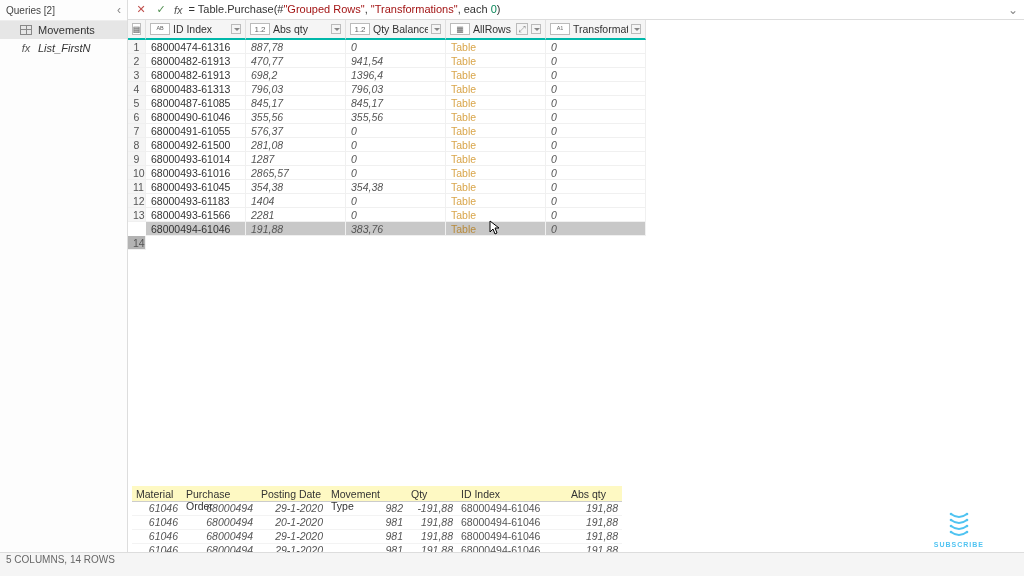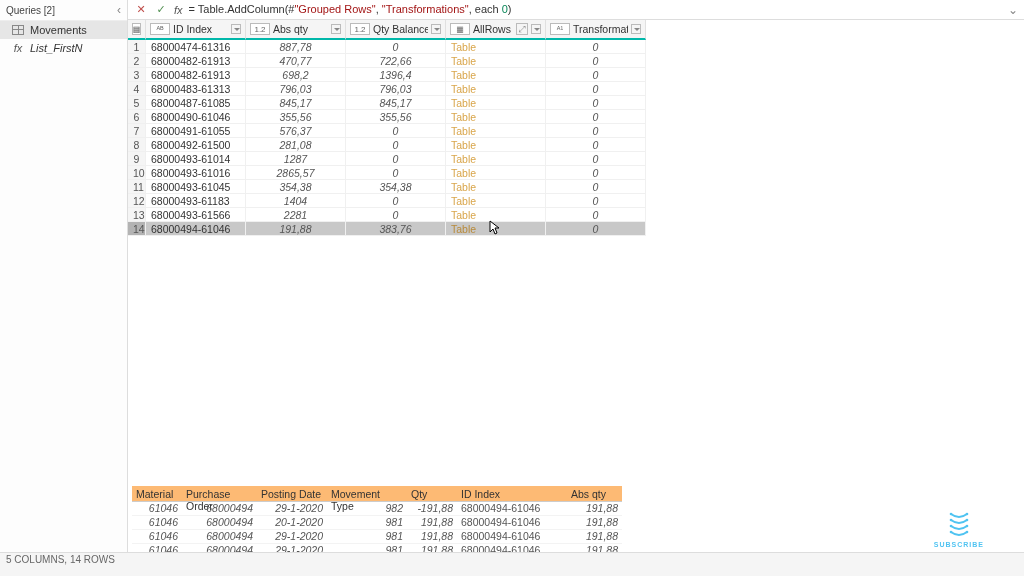--- a/index.html
+++ b/index.html
@@ -3,21 +3,21 @@
 <meta charset="utf-8">
 <style>
   * { box-sizing: border-box; margin: 0; padding: 0; font-family: "Segoe UI", Arial, sans-serif; }
   body { background: #fff; font-size: 11px; color: #333; width: 1024px; height: 576px; overflow: hidden; position: relative; }
   
   .app { display: flex; height: 100%; }
   
   .sidebar { width: 128px; border-right: 1px solid #ddd; background: #fdfdfd; display: flex; flex-direction: column; }
   .sidebar-header { display: flex; justify-content: space-between; align-items: center; padding: 3px 6px; border-bottom: 1px solid #eee; font-size: 10px; color: #444; }
   .sidebar-collapse { color: #888; font-size: 12px; cursor: pointer; }
-  .query-item { display: flex; align-items: center; gap: 6px; padding: 3px 12px; font-size: 11px; cursor: pointer; }
+  .query-item { display: flex; align-items: center; gap: 6px; padding: 3px 20px; font-size: 11px; cursor: pointer; }
   .query-item.selected { background: #e6e6e6; }
   .query-icon { width: 12px; height: 12px; display: inline-flex; align-items: center; justify-content: center; font-style: italic; color: #666; }
   .table-glyph { width: 12px; height: 10px; border: 1px solid #888; position: relative; }
   .table-glyph::before { content:""; position:absolute; left:0; right:0; top:3px; border-top:1px solid #888; }
   .table-glyph::after { content:""; position:absolute; top:0; bottom:0; left:5px; border-left:1px solid #888; }
   .fx-glyph { font-style: italic; color: #555; font-size: 11px; }
   
   .main { flex: 1; display: flex; flex-direction: column; position: relative; }
   
   .formula-bar { display: flex; align-items: center; gap: 6px; padding: 2px 6px; border-bottom: 1px solid #ddd; height: 20px; }
@@ -35,26 +35,26 @@
   .hdr { background: #f5f5f5; border-bottom: 2px solid #01b8aa; border-right: 1px solid #e0e0e0; padding: 3px 4px; display: flex; align-items: center; gap: 3px; position: relative; height: 20px; }
   .hdr.rownum { justify-content: center; }
   .type-icon { width: 20px; height: 12px; border: 1px solid #bbb; font-size: 8px; display: flex; align-items: center; justify-content: center; color: #666; background: #fff; }
   .hdr-text { flex: 1; white-space: nowrap; overflow: hidden; }
   .filter-icon { width: 10px; height: 10px; border: 1px solid #bbb; position: relative; }
   .filter-icon::after { content:""; position:absolute; top:3px; left:2px; border-left:3px solid transparent; border-right:3px solid transparent; border-top:3px solid #888; }
   .expand-icon { width: 12px; height: 12px; border: 1px solid #bbb; display:flex; align-items:center; justify-content:center; font-size:9px; color:#888; }
   
   .cell { border-bottom: 1px solid #f0f0f0; border-right: 1px solid #f0f0f0; padding: 2px 5px; height: 14px; line-height: 10px; white-space: nowrap; overflow: hidden; }
   .cell.rownum { text-align: center; background: #f5f5f5; color: #555; }
-  .cell.num { text-align: center; font-style: italic; color: #555; }
+  .cell.num { text-align: left; font-style: italic; color: #555; }
   .cell.link { color: #d9a54a; }
   
   .detail-wrap { position: absolute; bottom: 18px; left: 0; right: 0; padding: 0 4px; }
   .detail-grid { display: grid; grid-template-columns: 50px 75px 70px 80px 50px 110px 55px; font-size: 10.5px; }
-  .dhdr { border-bottom: 1px solid #ccc; padding: 2px 4px; color: #333; background: #fdba74; height: 16px; }
+  .dhdr { border-bottom: 1px solid #ccc; padding: 2px 4px; color: #333; background: #fef9c3; height: 16px; }
   .dcell { border-bottom: 1px solid #f3f3f3; padding: 1px 4px; text-align: right; height: 14px; line-height: 11px; font-style: italic; color: #555; }
   .dcell.txt { text-align: left; font-style: normal; }
   
   .status-bar { position: absolute; bottom: 0; left: 0; right: 0; height: 24px; background: #f5f5f5; border-top: 1px solid #ddd; font-size: 10px; color: #666; padding: 1px 6px; display: flex; gap: 16px; }
   
   .cursor { position: absolute; left: 489px; top: 220px; width: 12px; height: 16px; pointer-events: none; z-index: 50; }
   
   .helix-logo { position: absolute; right: 40px; bottom: 28px; display: flex; flex-direction: column; align-items: center; gap: 3px; opacity: 0.9; }
   .helix { width: 26px; height: 26px; position: relative; }
   .helix svg path { stroke: #3dbdf0; stroke-width: 2; fill: none; }
@@ -80,21 +80,21 @@
       <span class="query-icon fx-glyph">fx</span>
       <span style="font-style:italic;">List_FirstN</span>
     </div>
   </div>
 
   <div class="main">
     <div class="formula-bar">
       <span class="fb-btn cancel">✕</span>
       <span class="fb-btn check">✓</span>
       <span class="fb-fx">fx</span>
-      <div class="fb-input"><span>= Table.AddColumn(#</span><span class="kw-str">"Grouped Rows"</span><span>, </span><span class="kw-str">"Transformations"</span><span>, each </span><span class="kw-num">0</span><span>)</span></div>
+      <div class="fb-input"><span>= Table.Purchase(#</span><span class="kw-str">"Grouped Rows"</span><span>, </span><span class="kw-str">"Transformations"</span><span>, each </span><span class="kw-num">0</span><span>)</span></div>
       <span class="fb-expand">⌄</span>
     </div>
 
     <div class="grid-wrap">
       <div class="grid" id="main-grid">
           <div class="hdr rownum">
             <span class="type-icon">▦</span>
           </div>
           <div class="hdr">
             <span class="type-icon">ᴬᴮ</span>
@@ -124,21 +124,21 @@
           </div>
           <div class="cell rownum">1</div>
           <div class="cell ">68000474-61316</div>
           <div class="cell num">887,78</div>
           <div class="cell num">0</div>
           <div class="cell link">Table</div>
           <div class="cell num">0</div>
           <div class="cell rownum">2</div>
           <div class="cell ">68000482-61913</div>
           <div class="cell num">470,77</div>
-          <div class="cell num">722,66</div>
+          <div class="cell num">941,54</div>
           <div class="cell link">Table</div>
           <div class="cell num">0</div>
           <div class="cell rownum">3</div>
           <div class="cell ">68000482-61913</div>
           <div class="cell num">698,2</div>
           <div class="cell num">1396,4</div>
           <div class="cell link">Table</div>
           <div class="cell num">0</div>
           <div class="cell rownum">4</div>
           <div class="cell ">68000483-61313</div>
@@ -193,21 +193,21 @@
           <div class="cell num">1404</div>
           <div class="cell num">0</div>
           <div class="cell link">Table</div>
           <div class="cell num">0</div>
           <div class="cell rownum">13</div>
           <div class="cell ">68000493-61566</div>
           <div class="cell num">2281</div>
           <div class="cell num">0</div>
           <div class="cell link">Table</div>
           <div class="cell num">0</div>
-          <div class="cell rownum row-sel" style="background: rgb(179, 179, 179);">14</div>
+          <div class="cell rownum row-sel" style="background: rgb(179, 179, 179); margin-top: 14px;">14</div>
           <div class="cell row-sel" style="background: rgb(200, 200, 200);">68000494-61046</div>
           <div class="cell num row-sel" style="background: rgb(200, 200, 200);">191,88</div>
           <div class="cell num row-sel" style="background: rgb(200, 200, 200);">383,76</div>
           <div class="cell link row-sel" style="background: rgb(200, 200, 200); color: rgb(184, 138, 58);">Table</div>
           <div class="cell num row-sel" style="background: rgb(200, 200, 200);">0</div>
         </div>
     </div>
 
     <div class="detail-wrap">
       <div class="detail-grid" id="detail-grid">

